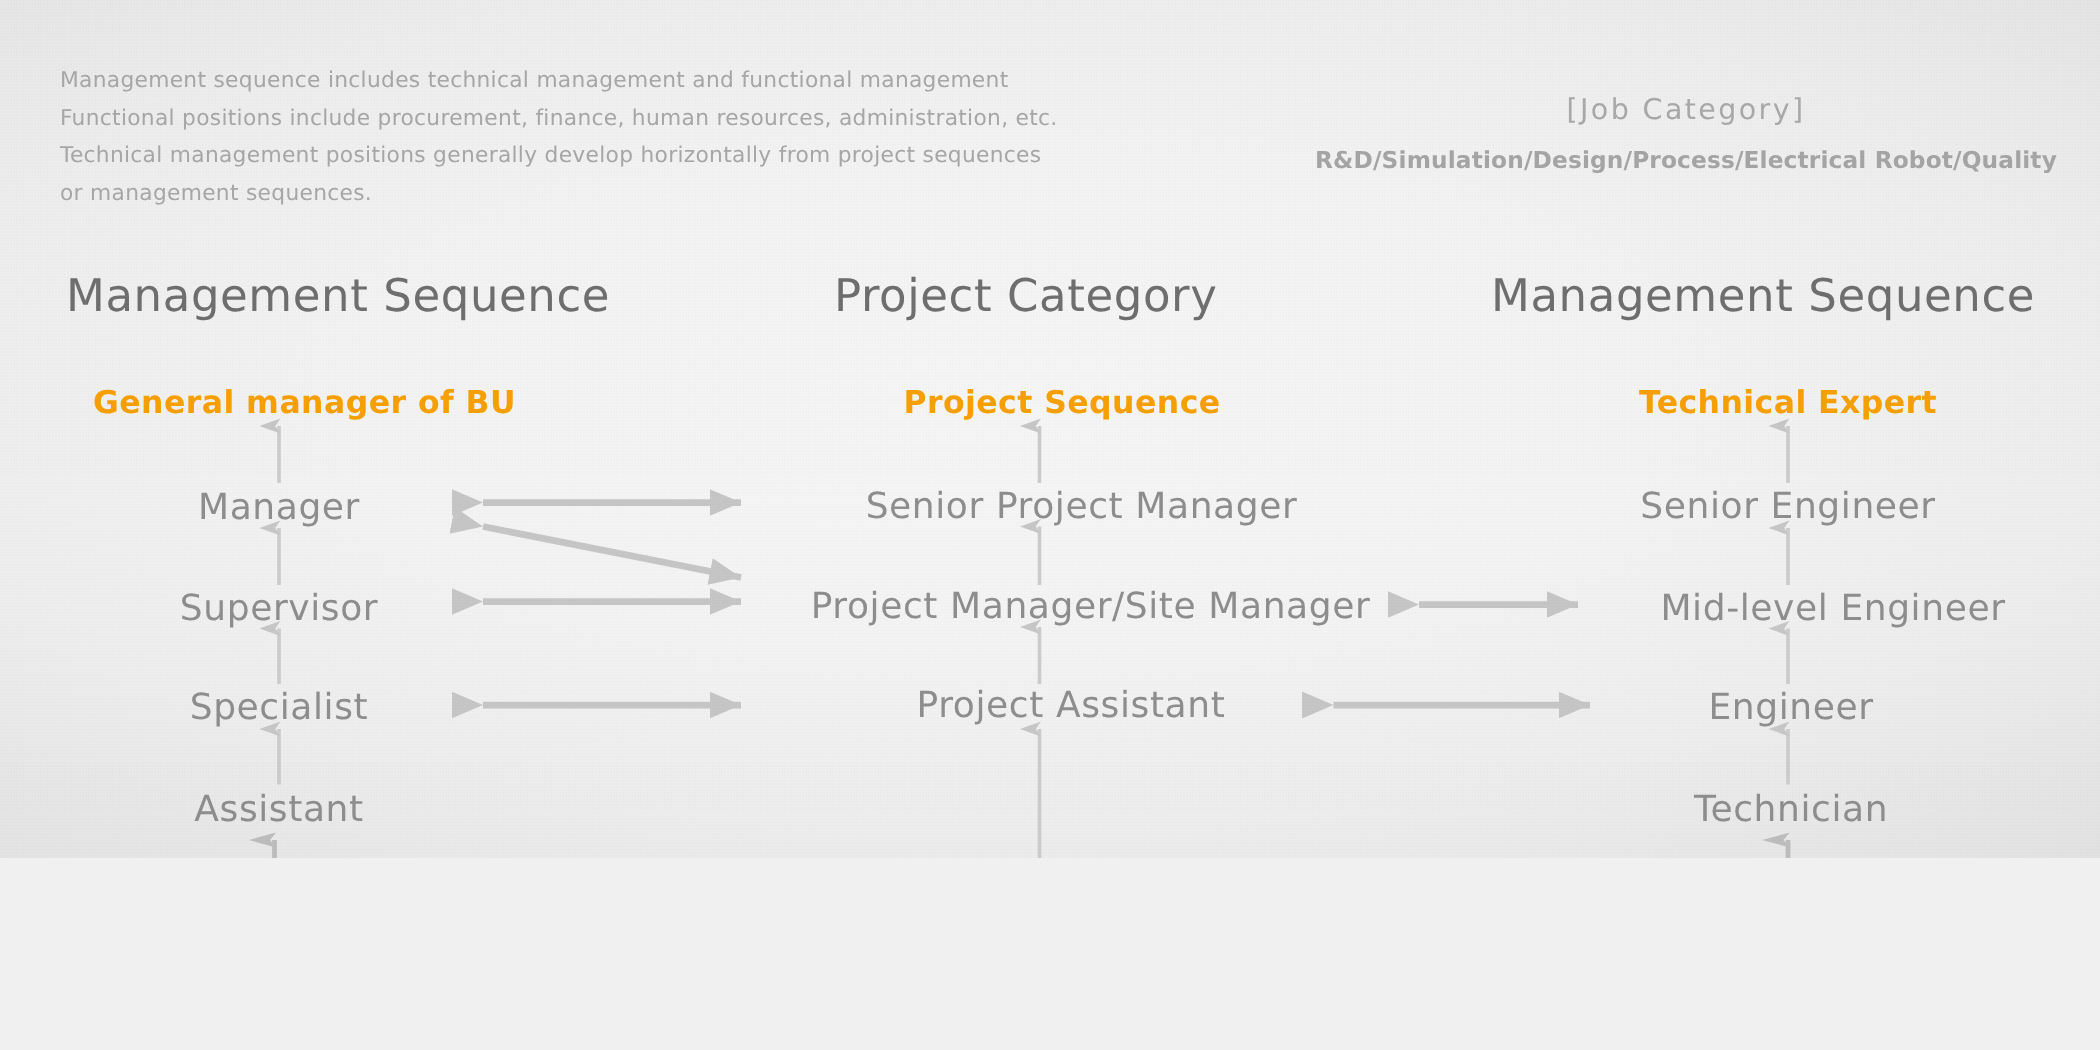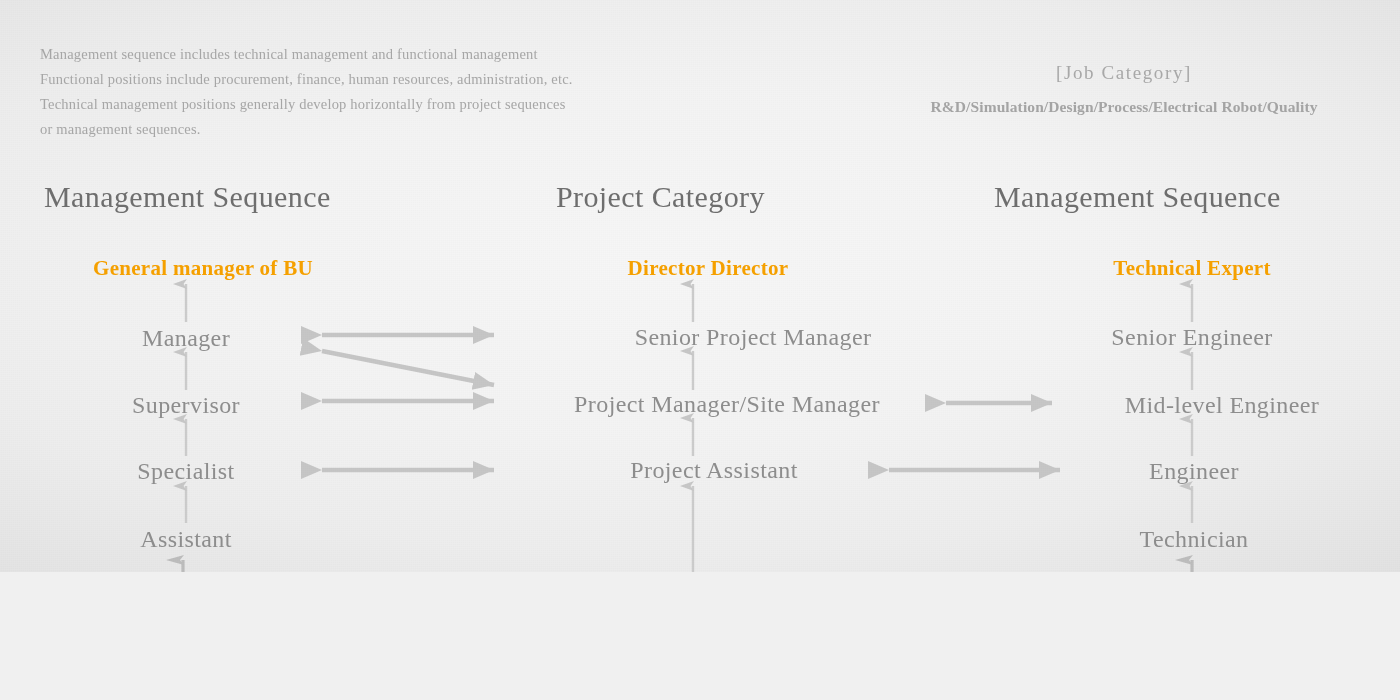--- a/index.html
+++ b/index.html
@@ -11,21 +11,20 @@
     overflow: hidden;
   }
   #stage {
     position: relative;
     width: 1400px;
     height: 572px;
     background:
       radial-gradient(ellipse 95% 88% at 48% 46%,
         #f6f6f6 0%, #f3f3f3 34%, #ededed 58%, #e4e4e4 78%, #dcdcdc 92%, #d7d7d7 100%);
     overflow: hidden;
-    font-family: Liberation Serif, serif;
   }
   
   #noise {
     position:absolute; inset:0; pointer-events:none; opacity:.55;
     background-image:
       repeating-linear-gradient(0deg, rgba(255,255,255,.35) 0 1px, rgba(0,0,0,.012) 1px 2px),
       repeating-linear-gradient(90deg, rgba(255,255,255,.28) 0 1px, rgba(0,0,0,.010) 1px 2px);
     mix-blend-mode: multiply;
   }
   #svglayer { position:absolute; left:0; top:0; width:1400px; height:700px; }
@@ -143,22 +142,22 @@
   <div class="col-header h1">Management Sequence</div>
   <div class="col-header h2">Project Category</div>
   <div class="col-header h3">Management Sequence</div>
 
   <div class="node top" style="left:203px; top:268px;">General manager of BU</div>
   <div class="node" style="left:186px; top:338px;">Manager</div>
   <div class="node" style="left:186px; top:405px;">Supervisor</div>
   <div class="node" style="left:186px; top:471px;">Specialist</div>
   <div class="node" style="left:186px; top:539px;">Assistant</div>
 
-  <div class="node top" style="left:708px; top:268px;">Director Director</div>
-  <div class="node" style="left:721px; top:337px;margin-left:32px;">Senior Project Manager</div>
+  <div class="node top" style="left:708px; top:268px;">Project Sequence</div>
+  <div class="node" style="left:721px; top:337px;">Senior Project Manager</div>
   <div class="node" style="left:727px; top:404px;">Project Manager/Site Manager</div>
   <div class="node" style="left:714px; top:470px;">Project Assistant</div>
   <div class="node" style="left:690px; top:592px;">General</div>
   <div class="node" style="left:692px; top:663px;">Assistant</div>
 
   <div class="node top" style="left:1192px; top:268px;">Technical Expert</div>
   <div class="node" style="left:1192px; top:337px;">Senior Engineer</div>
   <div class="node" style="left:1198px; top:405px;margin-left:24px;">Mid-level Engineer</div>
   <div class="node" style="left:1194px; top:471px;">Engineer</div>
   <div class="node" style="left:1194px; top:539px;">Technician</div>

